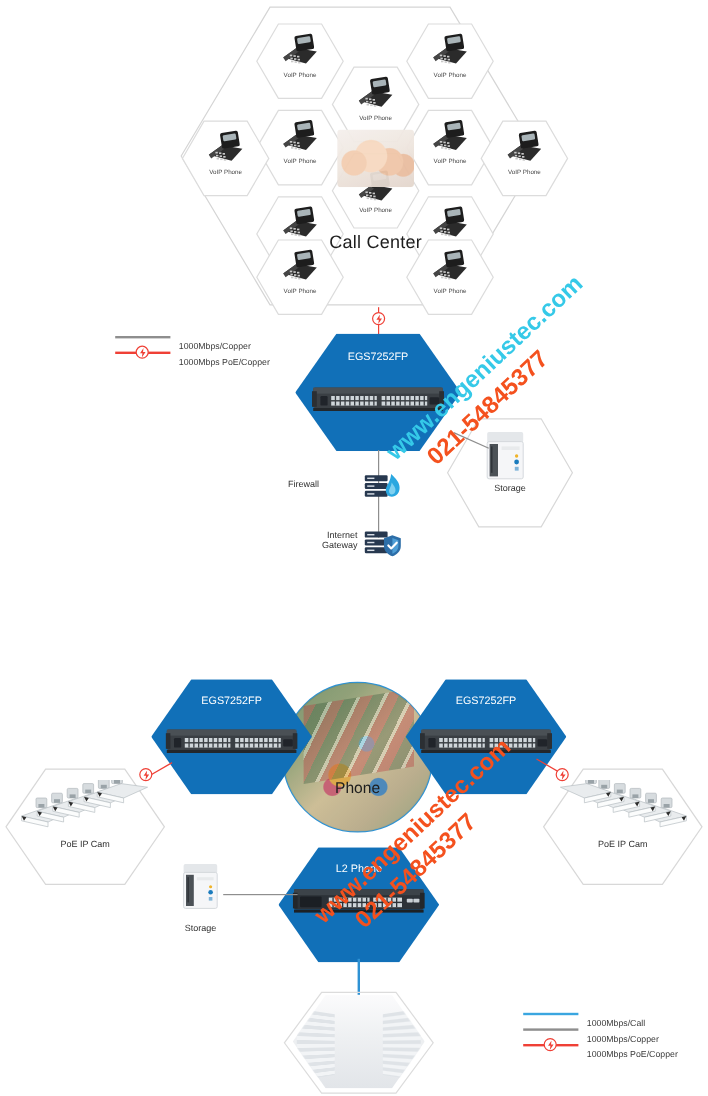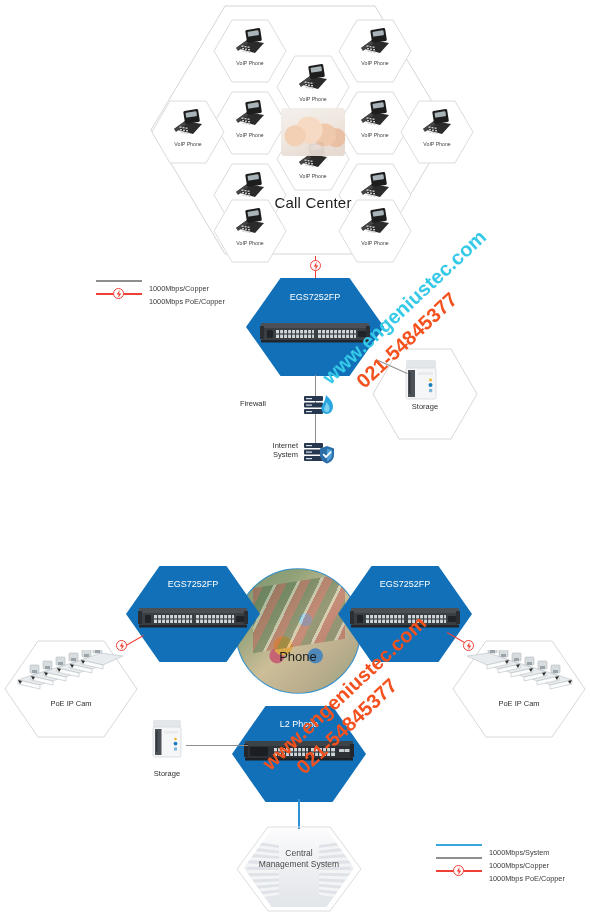--- a/index.html
+++ b/index.html
@@ -589,21 +589,21 @@
             <rect x="4" y="11.5" width="6" height="1.2"></rect>
             <rect x="4" y="18" width="6" height="1.2"></rect>
         </g>
         <path d="M25 6 L32 8.6 V15 C32 19.4 28.6 22.4 25 23.6 C21.4 22.4 18 19.4 18 15 V8.6 Z" fill="#2c6ea8"></path>
         <path d="M25 8.4 L30 10.3 V15 C30 18.2 27.6 20.5 25 21.5 Z" fill="#4e9ed6"></path>
         <path d="M21.6 14.6 L24 17 L28.6 12.2" fill="none" stroke="#ffffff" stroke-width="1.8" stroke-linecap="round" stroke-linejoin="round"></path>
       </svg>
     </div>
     <div class="lbl lbl-md" style="left:236px;top:442px;width:62px;text-align:right;">
       <div>Internet</div>
-      <div>System</div>
+      <div>Gateway</div>
     </div>
 
     <div class="wm wm-url" style="left:318px;top:372px;font-size:20px;transform:rotate(-43deg);">www.engeniustec.com</div>
     <div class="wm wm-tel" style="left:352px;top:376px;font-size:20px;transform:rotate(-43deg);">021-54845377</div>
   </div>
 
   <div class="abs" style="left:0;top:500px;width:590px;height:413px;">
 
     <div class="abs" style="left:233px;top:66px;width:130px;height:130px;">
       <svg viewBox="0 0 130 130" style="display:block;width:100%;height:100%;">
@@ -869,31 +869,27 @@
     <div class="lbl lbl-md" style="left:138px;top:270px;width:58px;">Storage</div>
     <div class="line line-h" style="left:186px;top:245px;width:62px;"></div>
 
     <div class="line line-v line-blue" style="left:298px;top:299px;height:30px;width:2px;"></div>
     <div class="hex-outline" style="left:236px;top:326px;width:126px;height:86px;">
       <svg viewBox="0 0 126 86" preserveAspectRatio="none">
           <polygon points="32,1 94,1 125,43 94,85 32,85 1,43" fill="none" stroke="#dcdcdc" stroke-width="1"></polygon>
         </svg>
     </div>
     <div class="photo-dc" style="left:244px;top:329px;width:110px;height:78px;clip-path:polygon(25% 0%,75% 0%,100% 50%,75% 100%,25% 100%,0% 50%);"></div>
-    <div class="lbl cms-txt" style="left:236px;top:348px;width:126px;">
-      <div>Central</div>
-      <div>Management System</div>
-    </div>
 
     <div class="legend" style="left:436px;top:338px;">
       <div class="legend-row">
         <div class="legend-key">
             <div class="legend-line lk-blue"></div>
           </div>
-        <div class="legend-txt">1000Mbps/System</div>
+        <div class="legend-txt">1000Mbps/Call</div>
       </div>
       <div class="legend-row">
         <div class="legend-key">
             <div class="legend-line lk-gray"></div>
           </div>
         <div class="legend-txt">1000Mbps/Copper</div>
       </div>
       <div class="legend-row">
         <div class="legend-key">
           <div class="legend-line lk-red"></div>

